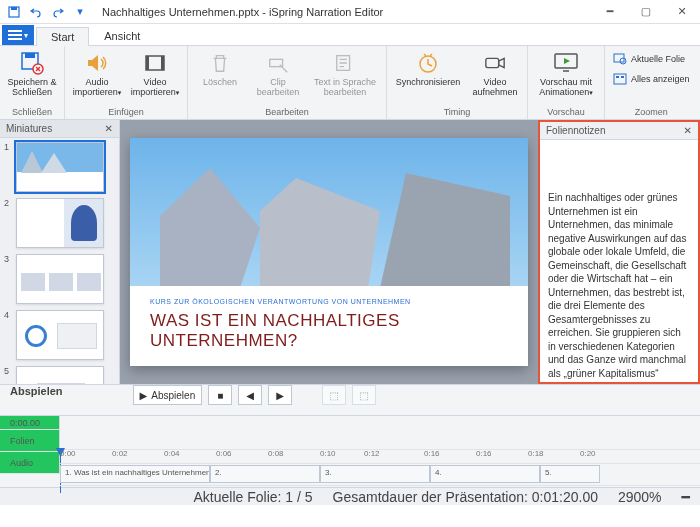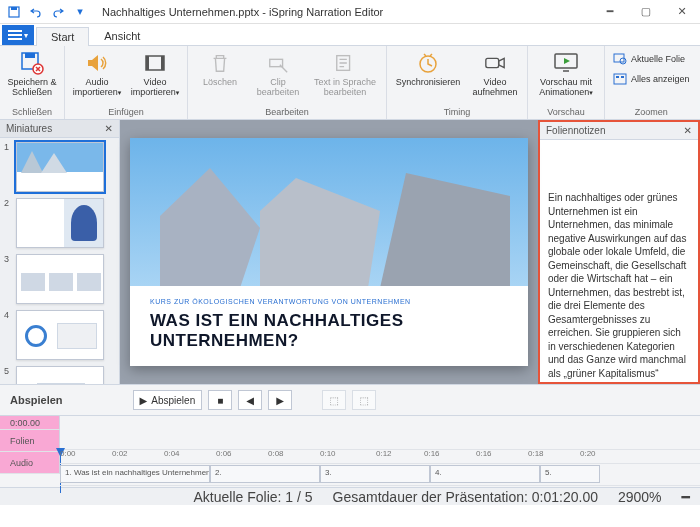--- a/index.html
+++ b/index.html
@@ -45,34 +45,34 @@
 
 .canvas-wrap { flex: 1; background: #98a0ac; display: flex; align-items: center; justify-content: center; position: relative; }
 .slide { width: 398px; height: 228px; background: #fff; box-shadow: 0 4px 12px rgba(0,0,0,.3); position: relative; overflow: hidden; }
 .slide-hero { height: 148px; background: linear-gradient(180deg,#6db4ea 0%,#a8d4f4 100%); position: relative; overflow:hidden; }
 .hero-shape { position: absolute; background: #c8cfda; }
 .hs1 { left: 30px; top: 30px; width: 100px; height: 120px; clip-path: polygon(50% 0, 100% 50%, 80% 100%, 0 100%, 0 40%); background:#a8b2c2;}
 .hs2 { left: 130px; top: 40px; width: 120px; height: 110px; clip-path: polygon(30% 0, 100% 30%, 90% 100%, 0 100%, 0 30%); background:#b8bfca;}
 .hs3 { left: 250px; top: 35px; width: 130px; height: 115px; clip-path: polygon(20% 0, 100% 20%, 100% 100%, 0 100%); background:#9aa3b0;}
 .slide-body { padding: 12px 20px; }
 .slide-over { font-size: 7px; letter-spacing: .5px; color: #2a6fd1; margin-bottom: 6px; }
-.slide-title { font-size: 17px; font-weight: 700; letter-spacing: .5px; color: #0f172a; line-height: 1.15; }
+.slide-title { font-size: 17px; font-weight: 400; letter-spacing: .5px; color: #7f1d1d; line-height: 1.15; }
 
 .notes-panel { width: 162px; background: #fff; border: 2px solid #e6543a; display: flex; flex-direction: column; gap: 43px; }
 .notes-hdr { height: 18px; background: #eef0f3; border-bottom: 1px solid #d0d7e2; display: flex; align-items: center; padding: 0 6px; font-size: 10px; color: #555; }
 .notes-hdr .close { margin-left: auto; cursor: pointer; }
 .notes-body { flex: 1; padding: 8px; font-size: 10px; line-height: 1.35; overflow: auto; }
 
 .timeline { height: 103px; border-top: 1px solid #d0d7e2; background: #f3f4f6; display: flex; flex-direction: column; }
-.tl-toolbar { height: 30px; display: flex; align-items: center; padding: 0 10px; gap: 10px; }
+.tl-toolbar { height: 30px; display: flex; padding: 0 10px; gap: 10px; }
 .tl-title { font-size: 11px; font-weight: 600; color: #444; }
 .tl-controls { margin-left: 60px; display: flex; gap: 6px; }
 .tl-btn { height: 20px; min-width: 24px; background: #fff; border: 1px solid #c0c7d4; display: flex; align-items: center; justify-content: center; cursor: pointer; padding: 0 6px; font-size: 10px; gap: 4px;}
 .tl-grid { flex: 1; display: grid; grid-template-columns: 60px 1fr; grid-template-rows: 14px 22px 22px; font-size: 9px; color: #555; border-top: 1px solid #d0d7e2;}
-.tl-rowlabel { display: flex; align-items: center; padding-left: 10px; border-right: 1px solid #d0d7e2; border-bottom: 1px solid #e0e3e8; background:#f9a8d4;}
+.tl-rowlabel { display: flex; align-items: center; padding-left: 10px; border-right: 1px solid #d0d7e2; border-bottom: 1px solid #e0e3e8; background:#22c55e;}
 .tl-track { border-bottom: 1px solid #e0e3e8; position: relative; background:#fff;margin-top:33px; }
 .tl-ruler { background: #f7f8fa; position: relative; }
 .tl-tick { position: absolute; top: 0; font-size: 8px; color: #777; }
 .tl-playhead { position:absolute; left:0; top:0; bottom:-44px; width:1px; background:#2a6fd1; }
 .tl-playhead::before { content:''; position:absolute; top:-1px; left:-4px; width:9px; height:9px; background:#2a6fd1; clip-path:polygon(0 0,100% 0,50% 100%);}
 .tl-clip { position: absolute; top: 2px; height: 18px; background: #f7f8fa; border: 1px solid #c0c7d4; font-size: 8px; padding: 2px 4px; overflow: hidden; white-space: nowrap;}
 
 .statusbar { height: 18px; background: #eef0f3; border-top: 1px solid #d0d7e2; display: flex; align-items: center; justify-content: flex-end; gap: 20px; padding: 0 10px; font-size: 14px; color: #444; }
 .status-item { white-space: nowrap; }
 svg { display: block; }
@@ -359,21 +359,21 @@
   <div class="tl-grid">
     <div class="tl-rowlabel">0:00.00</div>
     <div class="tl-track tl-ruler" id="ruler">
       <div class="tl-playhead"></div>
     <span class="tl-tick" style="left: 0px;">0:00</span>
         <span class="tl-tick" style="left: 52px;">0:02</span>
         <span class="tl-tick" style="left: 104px;">0:04</span>
         <span class="tl-tick" style="left: 156px;">0:06</span>
         <span class="tl-tick" style="left: 208px;">0:08</span>
         <span class="tl-tick" style="left: 260px;">0:10</span>
-        <span class="tl-tick" style="left: 316px;">0:12</span>
+        <span class="tl-tick" style="left: 304px;">0:12</span>
         <span class="tl-tick" style="left: 364px;">0:16</span>
         <span class="tl-tick" style="left: 416px;">0:16</span>
         <span class="tl-tick" style="left: 468px;">0:18</span>
         <span class="tl-tick" style="left: 520px;">0:20</span>
       </div>
     <div class="tl-rowlabel">Folien</div>
     <div class="tl-track">
       <div class="tl-clip" style="left:0;width:150px">1. Was ist ein nachhaltiges Unternehmen?</div>
       <div class="tl-clip" style="left:150px;width:110px">2.</div>
       <div class="tl-clip" style="left:260px;width:110px">3.</div>

